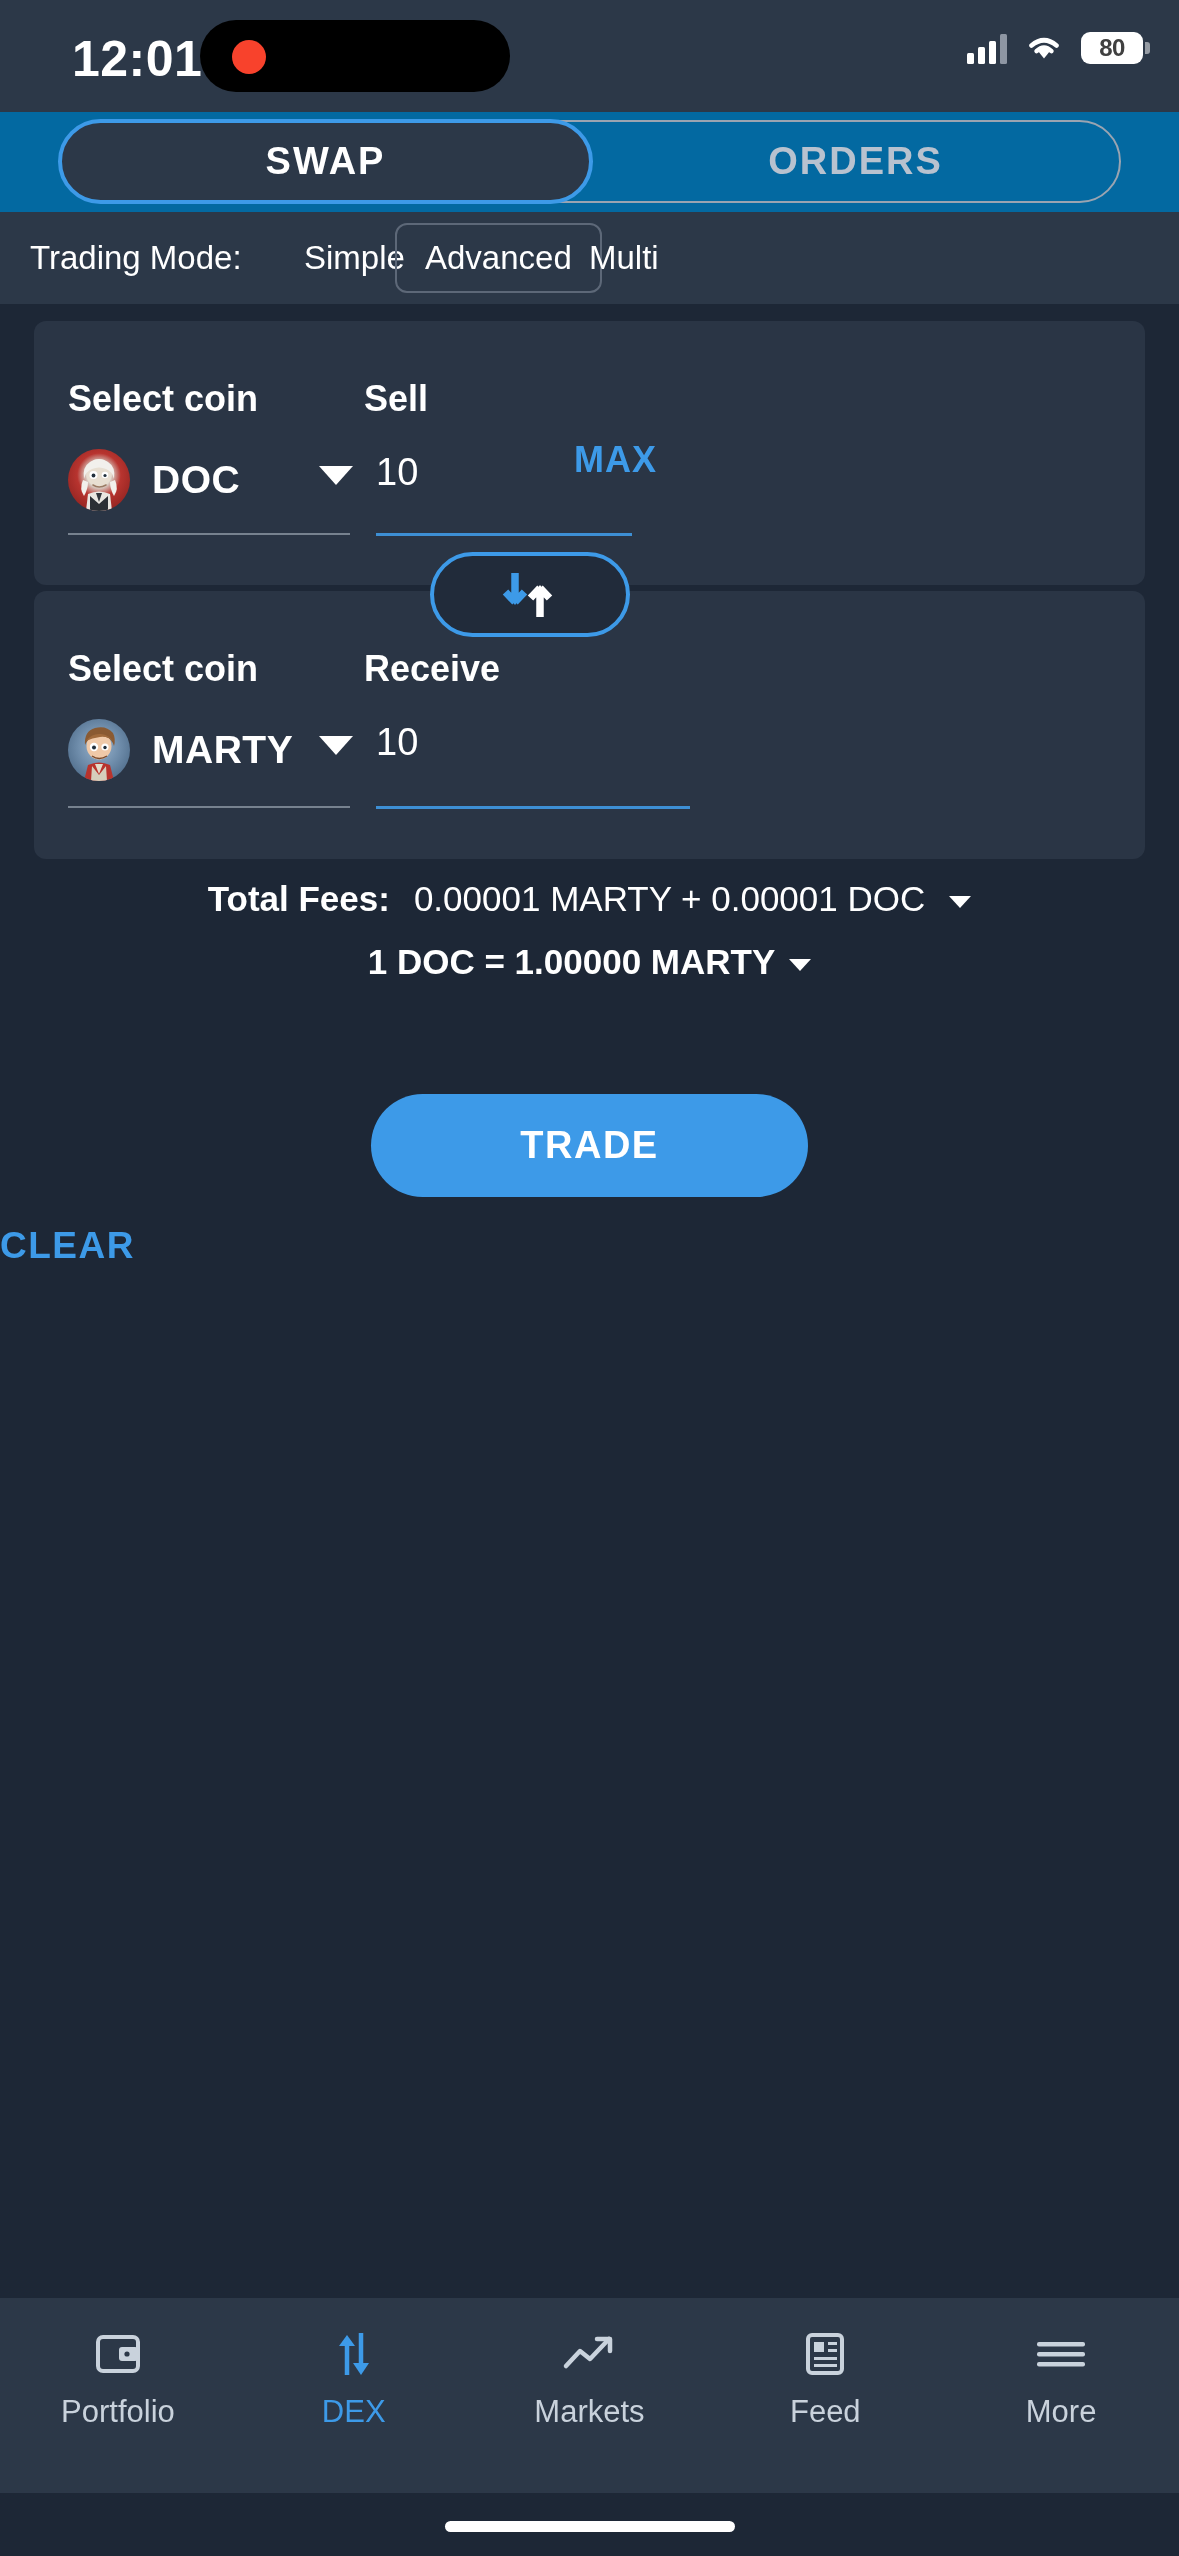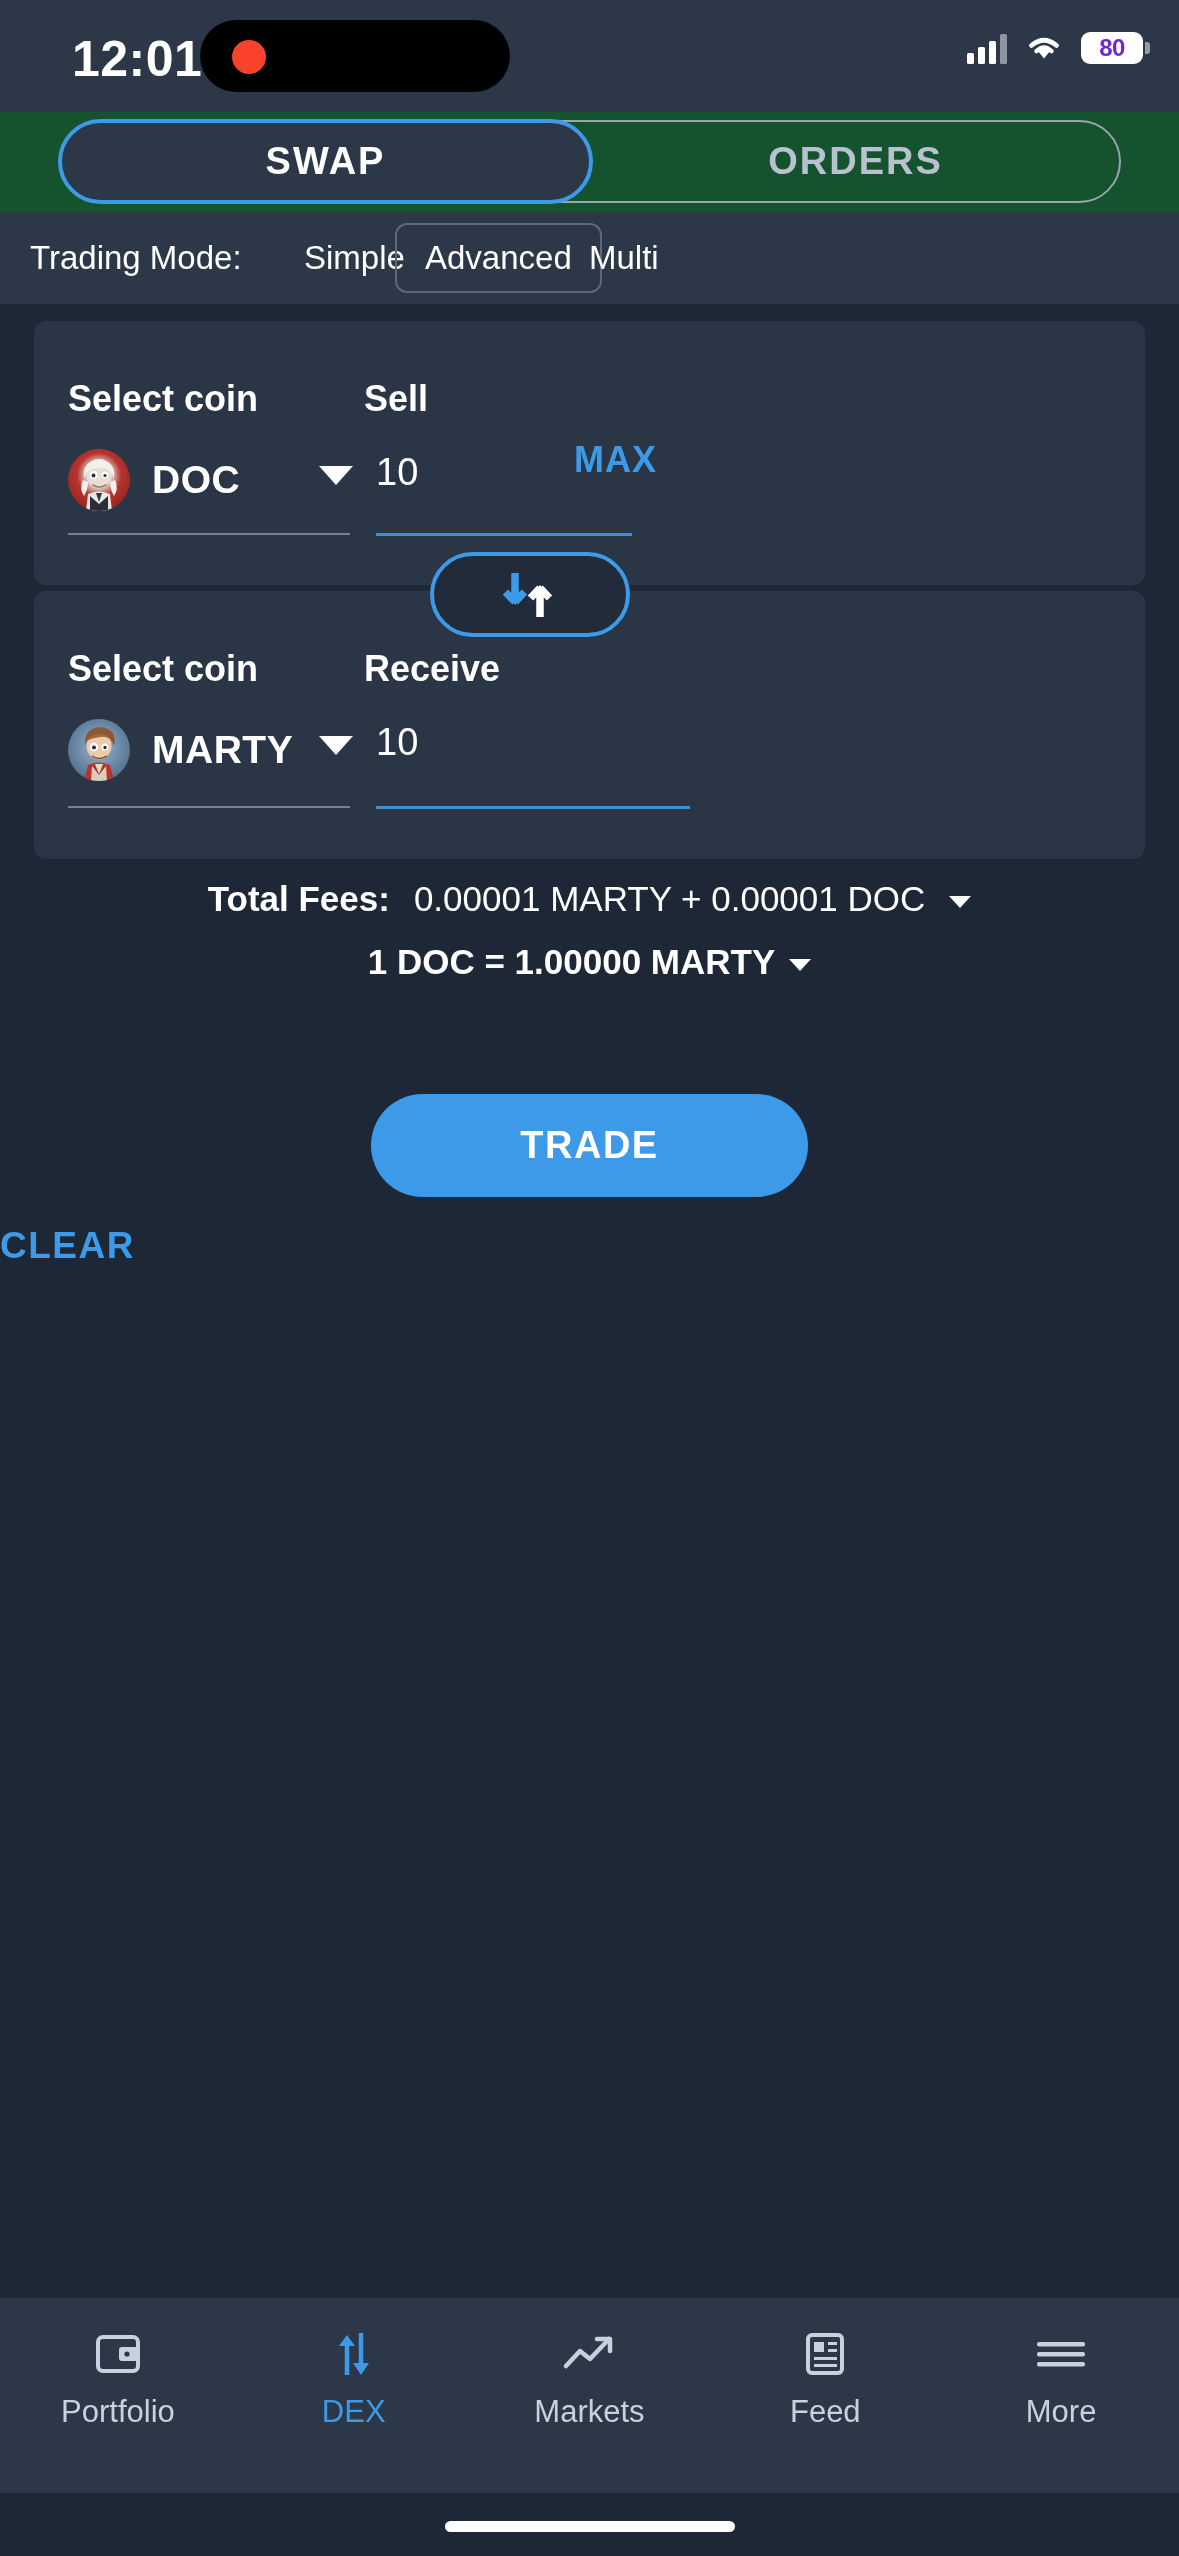--- a/index.html
+++ b/index.html
@@ -36,30 +36,30 @@
   .sig i { display:block; width:7px; background:#ffffff; border-radius:1.5px; }
   .sig i:nth-child(1){ height:11px; }
   .sig i:nth-child(2){ height:17px; }
   .sig i:nth-child(3){ height:23px; }
   .sig i:nth-child(4){ height:30px; background:#8e96a3; }
   .wifi { width:40px; height:30px; }
   .batt {
     position:relative; width:62px; height:32px; border-radius:9px;
     background:#ffffff; display:flex; align-items:center; justify-content:center;
   }
-  .batt-txt { font-size:24px; font-weight:700; color:#6d28d9; letter-spacing:-0.5px; }
+  .batt-txt { font-size:24px; font-weight:700; color:#404040; letter-spacing:-0.5px; }
   .batt-cap {
     position:absolute; right:-7px; top:10px; width:5px; height:12px;
     background:#ffffff; opacity:.5; border-radius:0 3px 3px 0;
   }
 
   
   .topseg {
     position:absolute; top:112px; left:0; width:1179px; height:100px;
-    background:#14532d;
+    background:#0369a1;
   }
   .seg-wrap {
     position:absolute; left:59px; top:8px; width:1062px; height:83px;
     border:2px solid #9aa4b1; border-radius:45px;
     display:flex; align-items:stretch;
   }
   .seg-btn {
     flex:1; display:flex; align-items:center; justify-content:center;
     font-size:38px; font-weight:700; letter-spacing:2px;
   }

